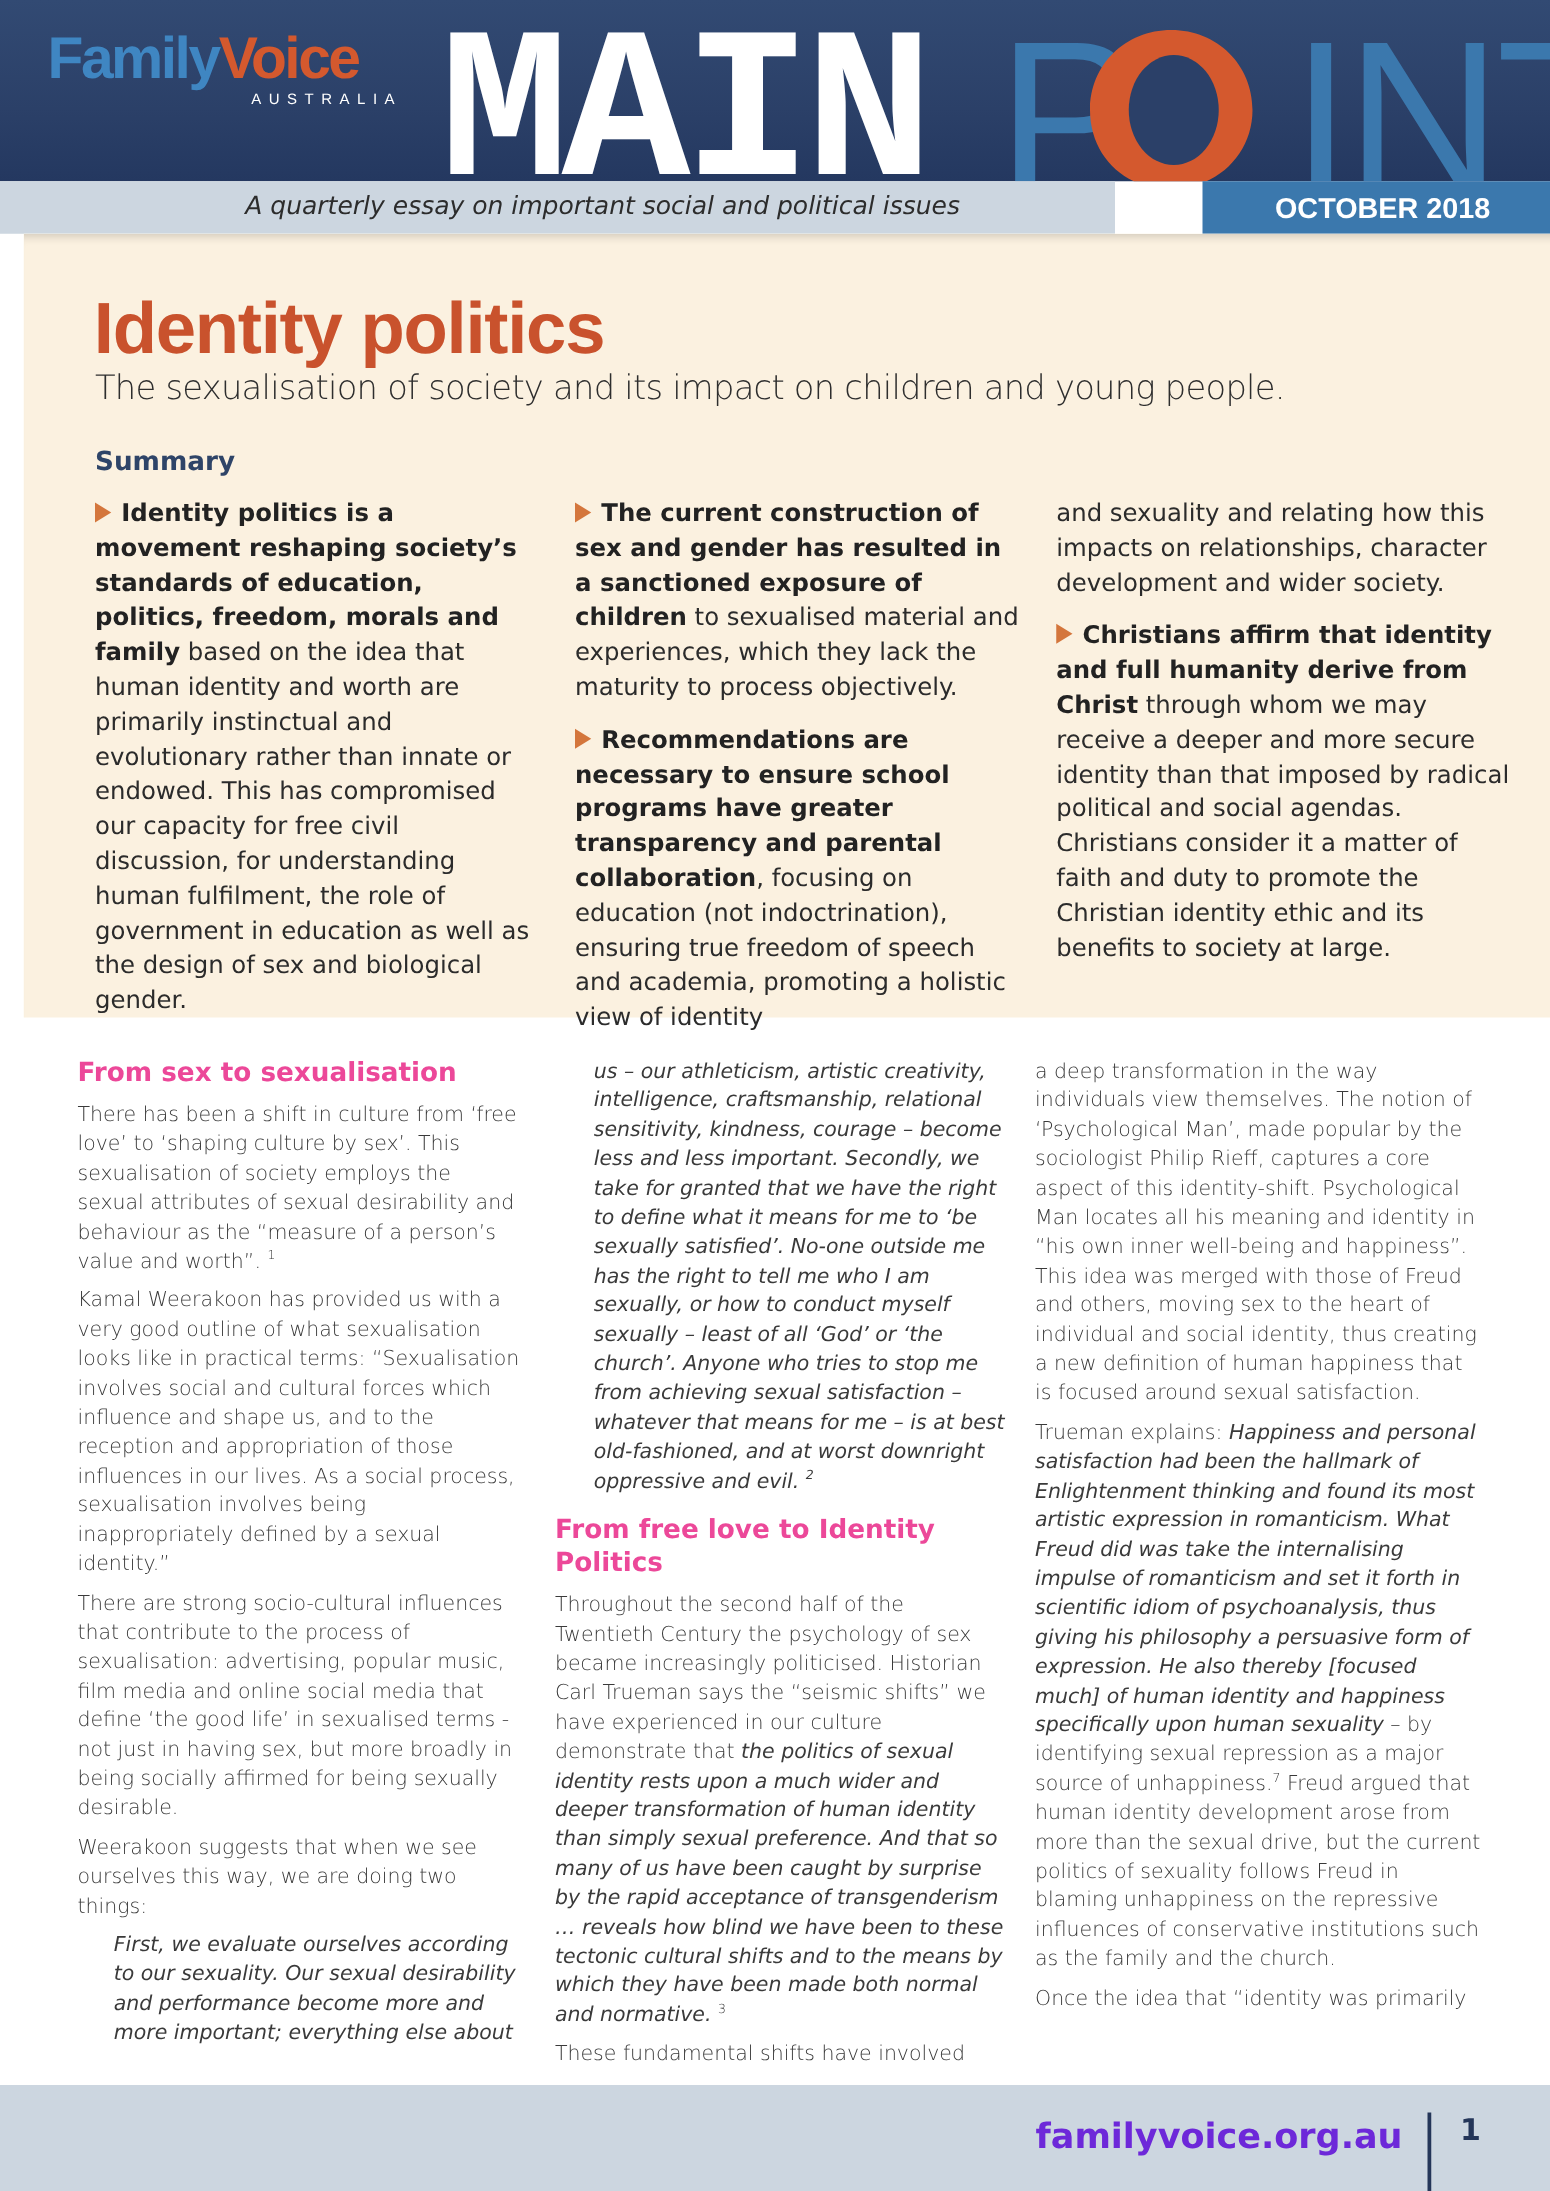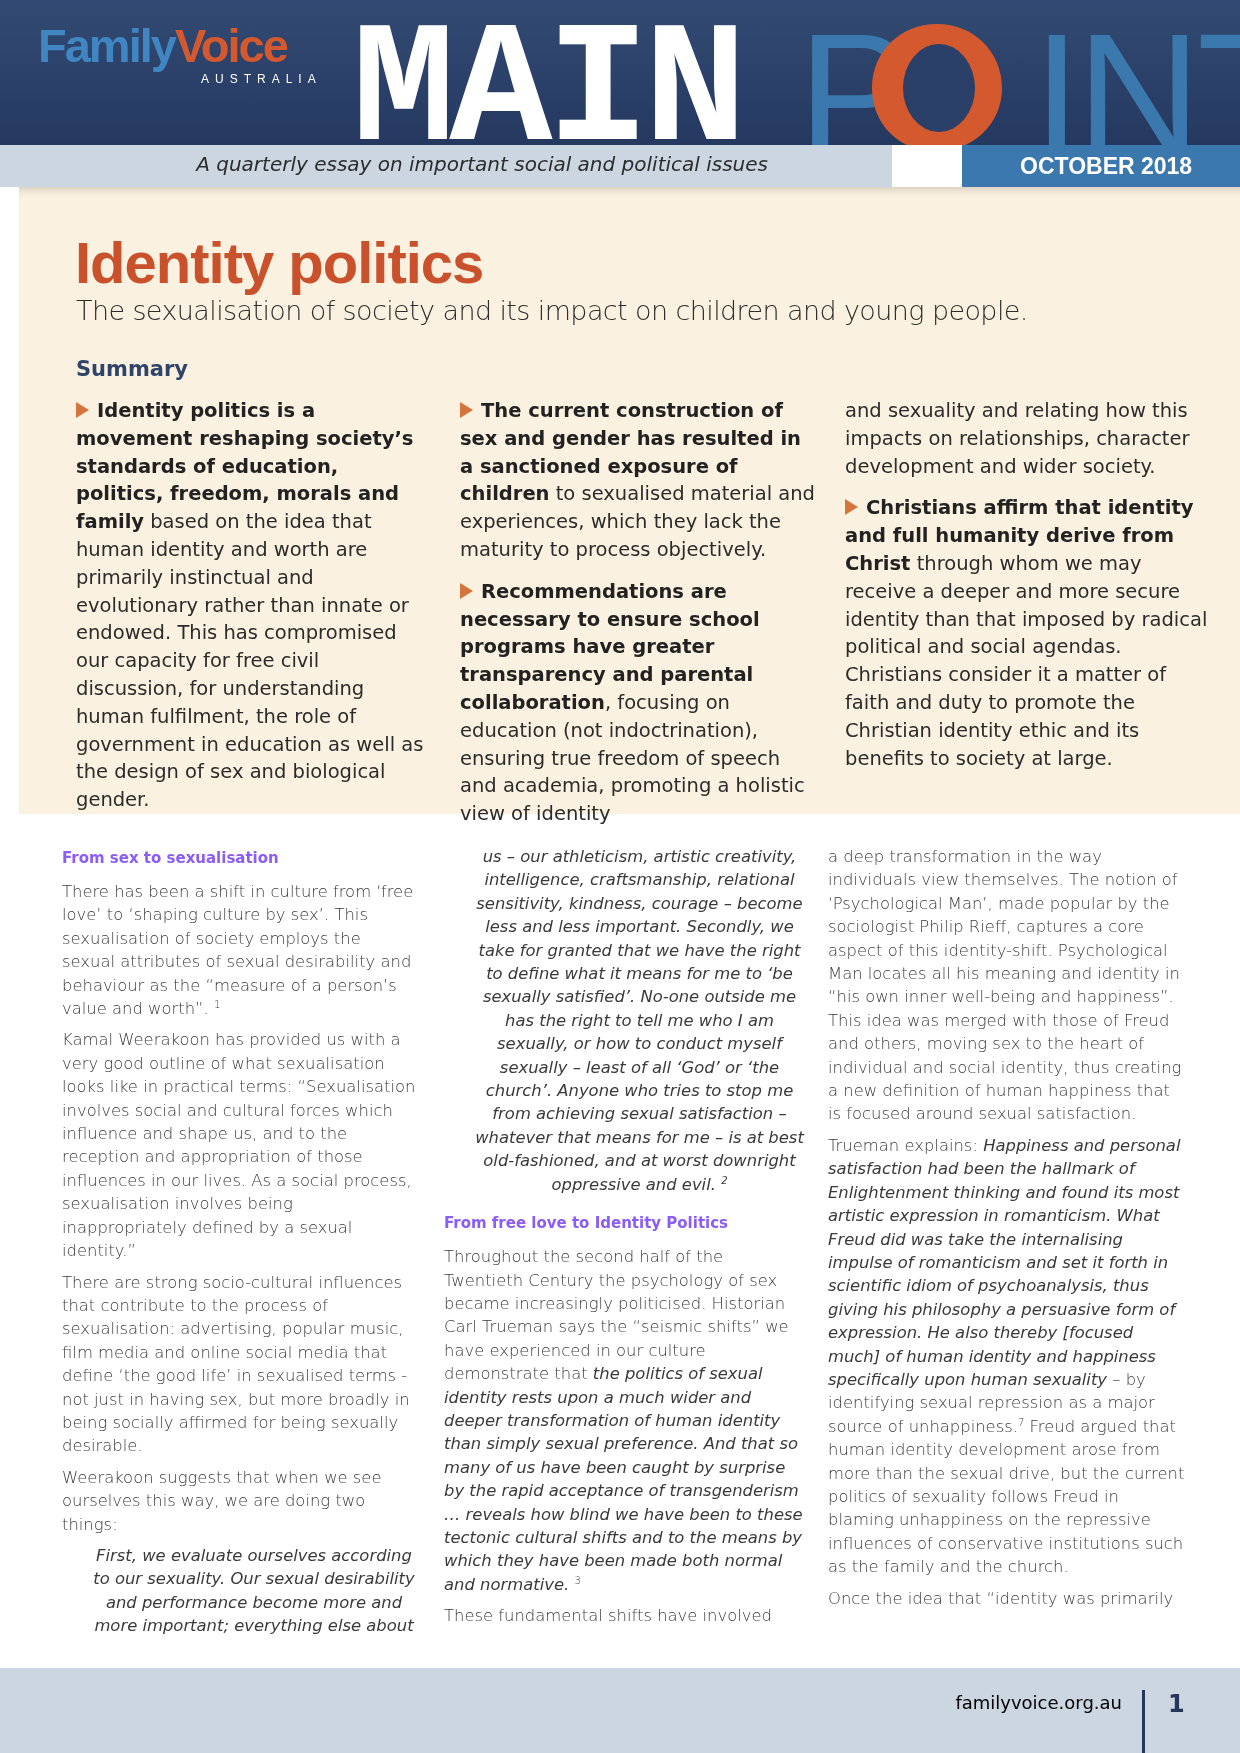--- a/index.html
+++ b/index.html
@@ -49,29 +49,29 @@
   .sum-col b { font-weight: bold; color: #222; }
   .tri { display: inline-block; width: 0; height: 0; border-top: 8px solid transparent; border-bottom: 8px solid transparent;
     border-left: 13px solid #d4763c; margin-right: 8px; vertical-align: -1px; }
 
   
   .body-col { position: absolute; top: 845px; font-family: "DejaVu Sans", sans-serif; font-size: 16.4px; line-height: 23.4px; color: #3a3a3a; font-weight: 300; }
   .body-col1 { left: 62px; width: 355px; }
   .body-col2 { left: 444px; width: 360px; }
   .body-col3 { left: 828px; width: 360px; }
   .body-col p { margin-bottom: 8px; }
-  .body-col h2 { font-family: "DejaVu Sans", sans-serif; font-weight: bold; font-size: 15px; line-height: 27px; color: #8b5cf6; margin-bottom: 8px; }
-  .body-col .quote { font-style: italic; padding-left: 29px; text-align: center; }
+  .body-col h2 { font-family: "DejaVu Sans", sans-serif; font-weight: bold; font-size: 21px; line-height: 27px; color: #ec4899; margin-bottom: 8px; }
+  .body-col .quote { font-style: italic; padding-left: 29px; }
   .body-col2 .quote { padding-left: 31px; }
   .body-col em { font-style: italic; }
   .body-col sup { font-size: 10px; vertical-align: super; line-height: 0; }
 
   
   .footer { position: absolute; left: 0; top: 1668px; width: 1240px; height: 85px; background: #ccd6e0; }
-  .footer-url { position: absolute; right: 118px; top: 24px; font-family: "DejaVu Sans", sans-serif; font-weight: normal; font-size: 18px; color: #000000; }
+  .footer-url { position: absolute; right: 118px; top: 24px; font-family: "DejaVu Sans", sans-serif; font-weight: bold; font-size: 28px; color: #6d28d9; }
   .footer-divider { position: absolute; left: 1142px; top: 22px; width: 3px; height: 63px; background: #243659; }
   .footer-page { position: absolute; left: 1168px; top: 22px; font-family: "DejaVu Sans", sans-serif; font-weight: bold; font-size: 24px; color: #243659; }
 </style>
 </head>
 <body>
 
 <header class="masthead">
   <div class="logo">
     <span class="logo-word logo-family">Family</span><span class="logo-word logo-voice">Voice</span>
     <div class="logo-sub">AUSTRALIA</div>

